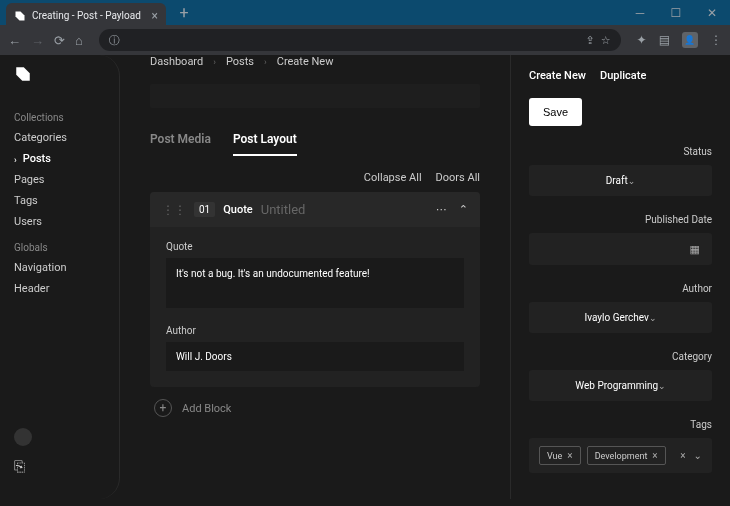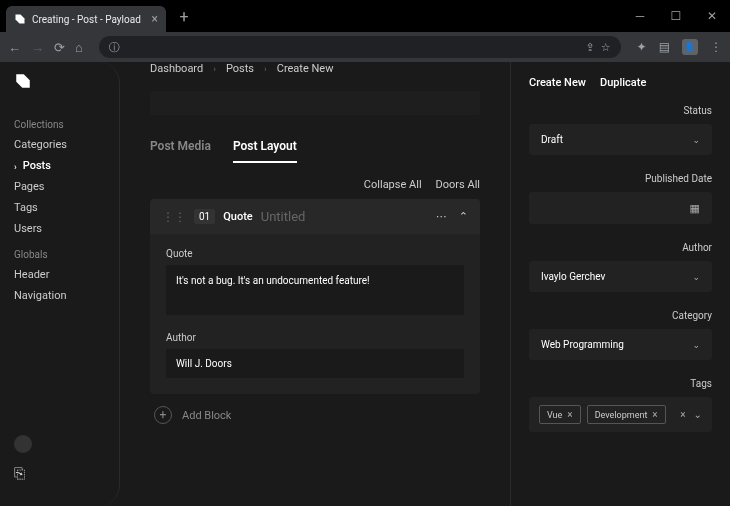--- a/index.html
+++ b/index.html
@@ -1,18 +1,18 @@
 <!DOCTYPE html>
 <html><head>
 <meta charset="utf-8">
 <style>
 * { margin: 0; padding: 0; box-sizing: border-box; }
 body { font-family: -apple-system, BlinkMacSystemFont, "Segoe UI", Roboto, sans-serif; background: #1a1a1a; color: #ccc; font-size: 11px; width: 730px; height: 506px; overflow: hidden; }
 
-.titlebar { height: 32px; background: #000000; display: flex; align-items: center; }
+.titlebar { height: 25px; background: #0c4a6e; display: flex; align-items: center; }
 .tab { background: #35363a; height: 26px; margin-top: 6px; margin-left: 6px; display: flex; align-items: center; padding: 0 8px; border-radius: 6px 6px 0 0; gap: 6px; width: 160px; }
 .tab-icon { width: 12px; height: 12px; display: inline-block; }
 .tab-title { font-size: 10px; color: #e8eaed; flex: 1; white-space: nowrap; overflow: hidden; text-overflow: ellipsis; }
 .tab-close { font-size: 12px; color: #9aa0a6; cursor: pointer; }
 .new-tab { color: #9aa0a6; font-size: 16px; margin-left: 8px; cursor: pointer; width:20px; height:20px; display:flex; align-items:center; justify-content:center; }
 .win-controls { margin-left: auto; display: flex; gap: 0; }
 .win-btn { width: 36px; height: 32px; display: flex; align-items: center; justify-content: center; color: #9aa0a6; cursor: pointer; font-size: 12px; }
 
 .toolbar { height: 30px; background: #35363a; display: flex; align-items: center; padding: 0 8px; gap: 10px; }
 .nav-btn { color: #9aa0a6; cursor: pointer; font-size: 13px; display: flex; align-items: center; }
@@ -66,21 +66,21 @@
 
 .add-block { display: flex; align-items: center; gap: 10px; padding: 12px 4px; color: #888; font-size: 11px; cursor: pointer; }
 .add-icon { width: 18px; height: 18px; border: 1px solid #555; border-radius: 50%; display: flex; align-items: center; justify-content: center; font-size: 12px; }
 
 .rightbar { width: 220px; border-left: 1px solid #2a2a2a; padding: 14px 18px; overflow-y: auto; }
 .rb-top { display: flex; gap: 14px; font-size: 11px; color: #fff; margin-bottom: 16px; }
 .rb-top span { cursor: pointer; font-weight: 500; }
 .save-btn { background: #fff; color: #000; border: none; padding: 8px 14px; font-size: 11px; border-radius: 3px; cursor: pointer; margin-bottom: 20px; }
 .rb-field { margin-bottom: 18px; }
 .rb-label { color: #ccc; font-size: 10px; margin-bottom: 8px; display: block; text-align: right; }
-.select { background: #222; padding: 10px 12px; font-size: 10px; color: #fff; border-radius: 3px; display: flex; align-items: center; justify-content: space-between; cursor: pointer; }
+.select { background: #222; padding: 10px 12px; font-size: 10px; color: #fff; border-radius: 3px; display: flex; align-items: center; justify-content: center; cursor: pointer; }
 .select .chev { font-size: 9px; color: #aaa; }
 .date-field { background: #222; padding: 10px 12px; border-radius: 3px; display: flex; justify-content: flex-end; cursor: pointer; height: 32px; align-items: center; }
 .pills { display: flex; gap: 6px; flex-wrap: wrap; background: #222; padding: 8px 10px; border-radius: 3px; align-items: center; }
 .pill { border: 1px solid #555; padding: 3px 7px; font-size: 9px; border-radius: 2px; display: flex; align-items: center; gap: 5px; }
 .pill .x { cursor: pointer; font-size: 10px; color: #aaa; }
 .pills-controls { margin-left: auto; display: flex; gap: 8px; color: #aaa; }
 .pills-controls span { cursor: pointer; font-size: 10px; }
 
 ::-webkit-scrollbar { width: 6px; }
 ::-webkit-scrollbar-track { background: transparent; }
@@ -145,24 +145,24 @@
           <span>Pages</span>
         </div>
       <div class="side-item">
           <span>Tags</span>
         </div>
       <div class="side-item">
           <span>Users</span>
         </div>
       <div class="side-header">Globals</div>
       <div class="side-item">
+          <span>Navigation</span>
+        </div>
+      <div class="side-item">
           <span>Header</span>
-        </div>
-      <div class="side-item">
-          <span>Navigation</span>
         </div>
     </div>
     <div class="side-bottom">
       <div class="avatar"></div>
       <span class="logout">⎘</span>
     </div>
   </div>
 
   <div class="main">
     <div class="content">
@@ -212,20 +212,21 @@
         <span class="add-icon">+</span>
         <span>Add Block</span>
       </div>
     </div>
 
     <div class="rightbar">
       <div class="rb-top">
         <span>Create New</span>
         <span>Duplicate</span>
       </div>
+      <button class="save-btn">Save</button>
 
       <div class="rb-field">
         <label class="rb-label">Status</label>
         <div class="select">
           <span>Draft</span>
           <span class="chev">⌄</span>
         </div>
       </div>
 
       <div class="rb-field">

